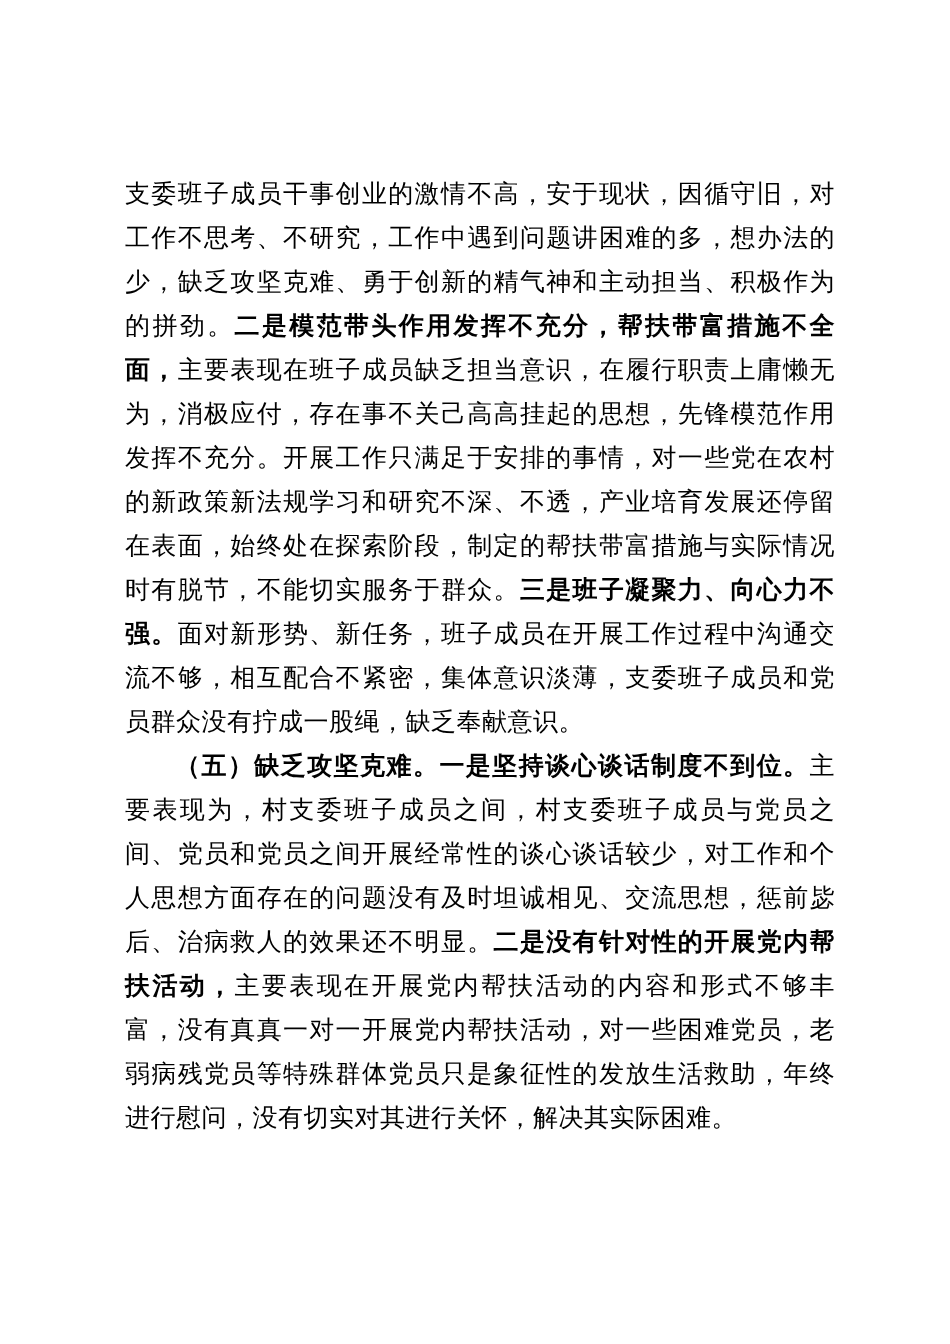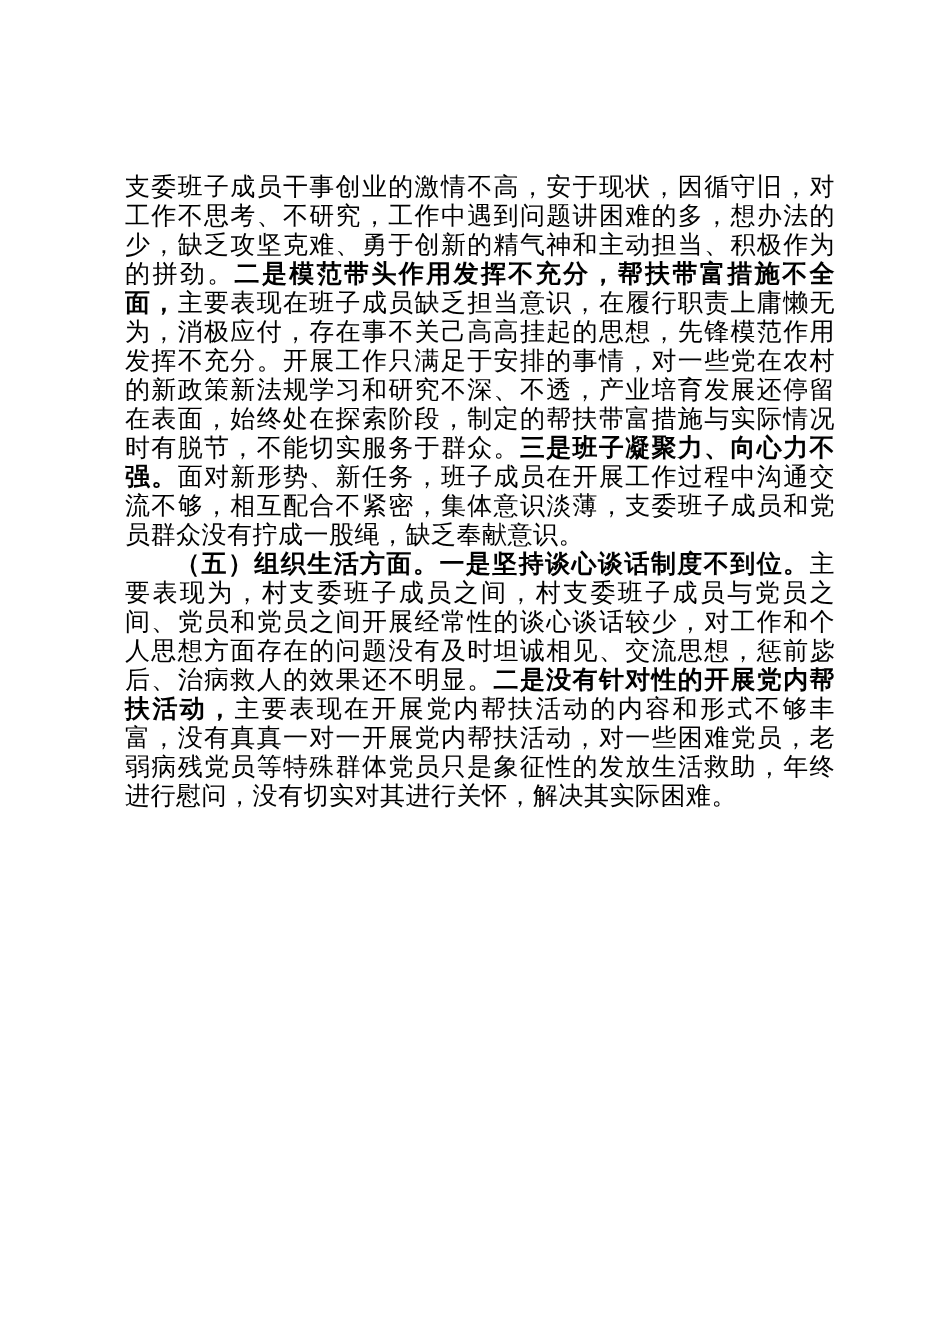--- a/index.html
+++ b/index.html
@@ -20,21 +20,21 @@
     background: #ffffff;
     padding: 172px 115px 0 125px;
   }
   .doc-body {
     width: 710px;
   }
   .para {
     margin: 0;
     font-family: "Liberation Serif", "DejaVu Serif", serif;
     font-size: 25px;
-    line-height: 29px;
+    line-height: 44px;
     color: #000000;
     text-align: justify;
     text-justify: inter-character;
     letter-spacing: 0.5px;
   }
   .para.indent {
     text-indent: 2em;
   }
   .run {
     font-weight: 400;
@@ -42,15 +42,15 @@
   .run.bold {
     font-weight: 700;
   }
 </style>
 </head>
 <body style="background: rgb(255, 255, 255);">
 
 <div class="page">
   <div class="doc-body" style="color: rgb(0, 0, 0);">
       <p class="para"><span class="run">支委班子成员干事创业的激情不高，安于现状，因循守旧，对工作不思考、不研究，工作中遇到问题讲困难的多，想办法的少，缺乏攻坚克难、勇于创新的精气神和主动担当、积极作为的拼劲。</span><span class="run bold">二是模范带头作用发挥不充分，帮扶带富措施不全面，</span><span class="run">主要表现在班子成员缺乏担当意识，在履行职责上庸懒无为，消极应付，存在事不关己高高挂起的思想，先锋模范作用发挥不充分。开展工作只满足于安排的事情，对一些党在农村的新政策新法规学习和研究不深、不透，产业培育发展还停留在表面，始终处在探索阶段，制定的帮扶带富措施与实际情况时有脱节，不能切实服务于群众。</span><span class="run bold">三是班子凝聚力、向心力不强。</span><span class="run">面对新形势、新任务，班子成员在开展工作过程中沟通交流不够，相互配合不紧密，集体意识淡薄，支委班子成员和党员群众没有拧成一股绳，缺乏奉献意识。</span></p>
-      <p class="para indent"><span class="run bold">（五）组织生活方面。一是坚持谈心谈话制度不到位。</span><span class="run">主要表现为，村支委班子成员之间，村支委班子成员与党员之间、党员和党员之间开展经常性的谈心谈话较少，对工作和个人思想方面存在的问题没有及时坦诚相见、交流思想，惩前毖后、治病救人的效果还不明显。</span><span class="run bold">二是没有针对性的开展党内帮扶活动，</span><span class="run">主要表现在开展党内帮扶活动的内容和形式不够丰富，没有真真一对一开展党内帮扶活动，对一些困难党员，老弱病残党员等特殊群体党员只是象征性的发放生活救助，年终进行慰问，没有切实对其进行关怀，解决其实际困难。</span></p>
+      <p class="para indent"><span class="run bold">（五）缺乏攻坚克难。一是坚持谈心谈话制度不到位。</span><span class="run">主要表现为，村支委班子成员之间，村支委班子成员与党员之间、党员和党员之间开展经常性的谈心谈话较少，对工作和个人思想方面存在的问题没有及时坦诚相见、交流思想，惩前毖后、治病救人的效果还不明显。</span><span class="run bold">二是没有针对性的开展党内帮扶活动，</span><span class="run">主要表现在开展党内帮扶活动的内容和形式不够丰富，没有真真一对一开展党内帮扶活动，对一些困难党员，老弱病残党员等特殊群体党员只是象征性的发放生活救助，年终进行慰问，没有切实对其进行关怀，解决其实际困难。</span></p>
     </div>
 </div>
 
 </body></html>

